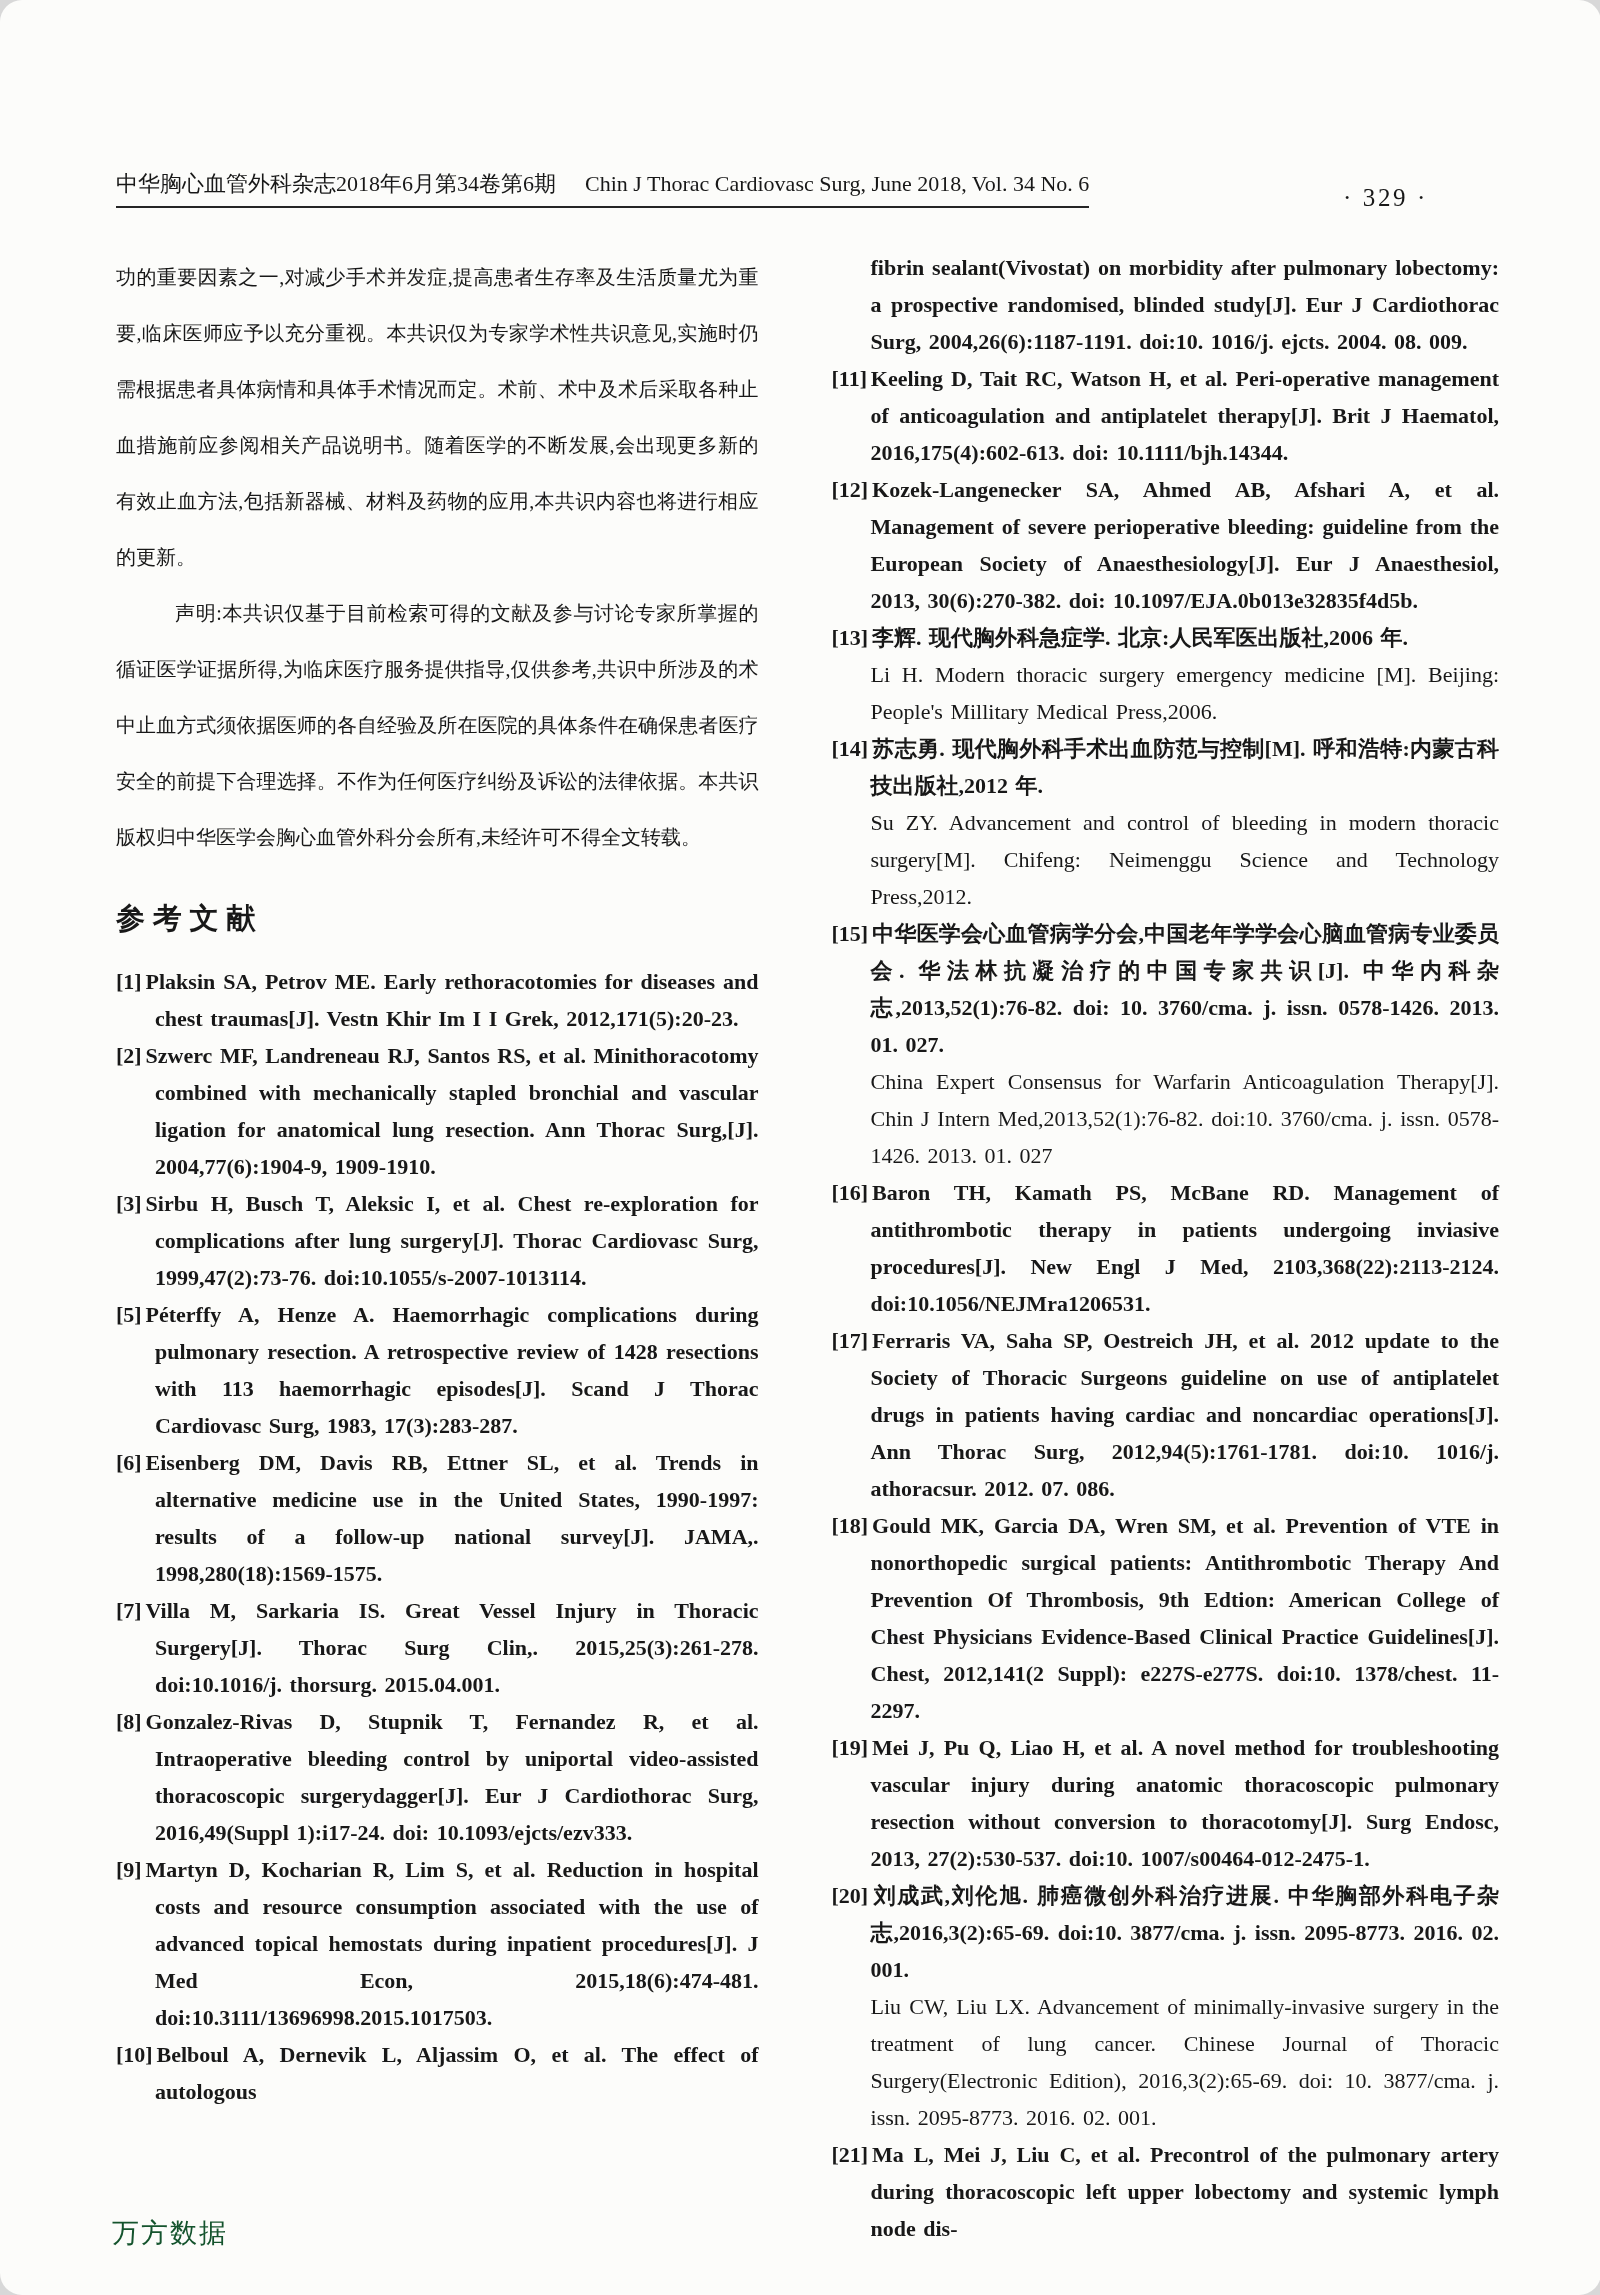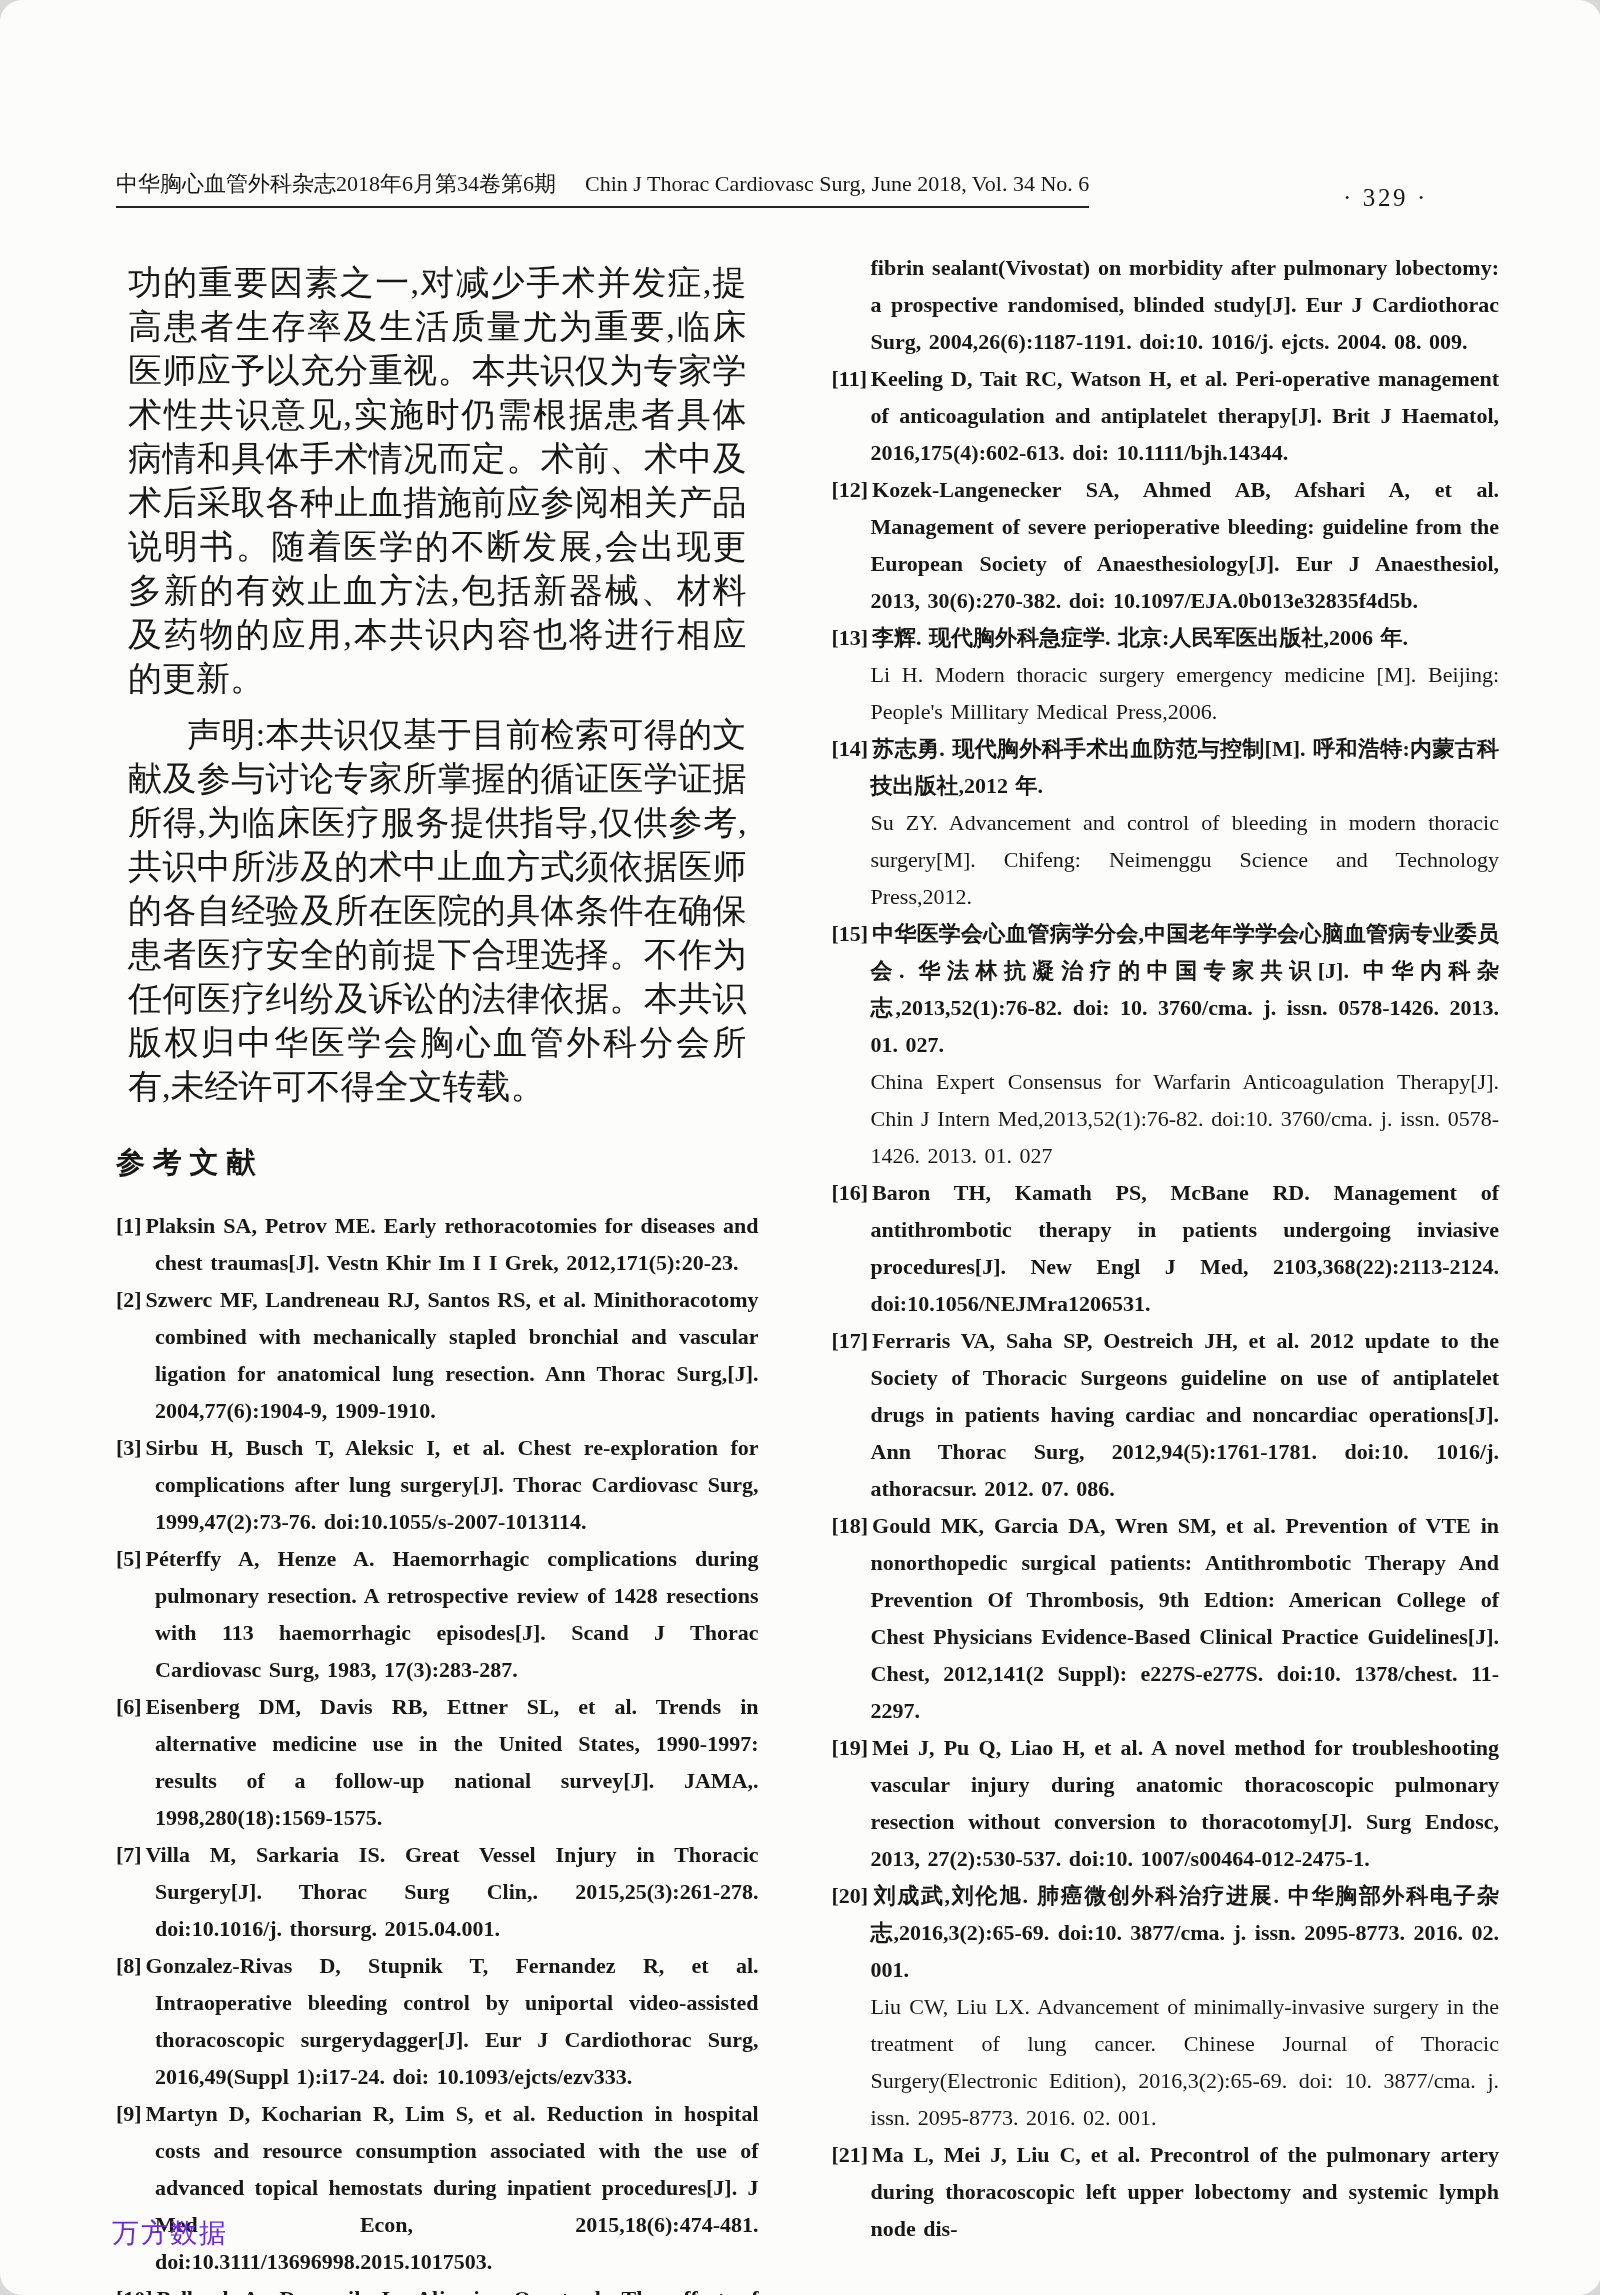--- a/index.html
+++ b/index.html
@@ -28,23 +28,23 @@
   }
   
   .columns{
     position:absolute;top:249px;left:116px;width:1383px;
     display:flex;gap:73px;
   }
   .col-left{width:643px;}
   .col-right{width:668px;}
   
   .para{
-    font-size:34px;line-height:44px;
+    font-size:20px;line-height:56px;
     text-align:justify;
-    margin:12px;
+    margin:0;
   }
   .para.indent{text-indent:59px;}
   
   .refs-heading{
     font-size:29px;font-weight:bold;
     text-align:left;letter-spacing:7.8px;
     margin:34px 0 23.5px 0;
   }
   .ref-item{font-size:22px;line-height:37px;margin:0;}
   .ref-text{
@@ -57,21 +57,21 @@
   .ref-translation{
     text-align:justify;
     padding-left:39px;
     word-spacing:2px;
   }
   .ref-id{margin-right:3.9px;}
   
   .watermark{
     position:absolute;top:2215px;left:112px;
     font-family:"Liberation Sans","DejaVu Sans",sans-serif;
-    font-size:27px;color:#6d28d9;letter-spacing:2px;
+    font-size:27px;color:#14532d;letter-spacing:2px;
   }
 </style>
 </head>
 <body>
 
 <div class="page">
 
   <div class="header-left">
     <span>中华胸心血管外科杂志2018年6月第34卷第6期</span><span class="journal-en">Chin J Thorac Cardiovasc Surg, June 2018, Vol. 34 No. 6</span>
   </div>

